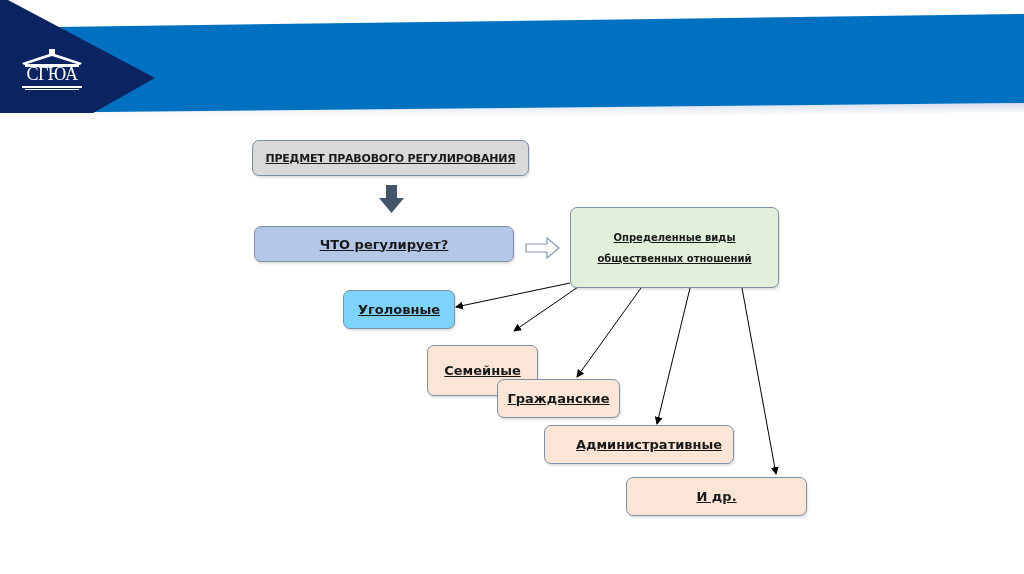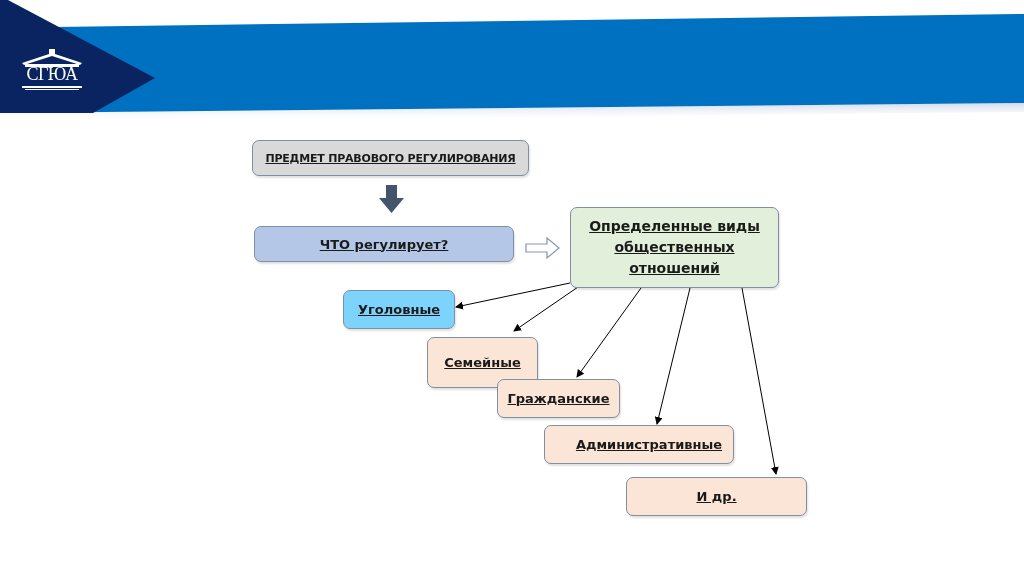--- a/index.html
+++ b/index.html
@@ -13,28 +13,28 @@
     .box {
       position: absolute; box-sizing: border-box;
       border: 1.5px solid #7f8fa6; border-radius: 7px;
       display: flex; align-items: center; justify-content: center; text-align: center;
       font-family: "DejaVu Sans", sans-serif; font-weight: bold; color: #1a1a1a;
       box-shadow: 1px 2px 2px rgba(0,0,0,0.12);
       text-decoration: underline;
     }
     .box-gray  { background: #d9d9d9; font-size: 11px; letter-spacing: -0.2px; }
     .box-blue  { background: #b4c7e7; font-size: 13px; }
-    .box-green { background: #e2efda; font-size: 14px; line-height: 21px; padding: 17px 8px; }
+    .box-green { background: #e2efda; font-size: 10px; line-height: 21px; padding: 17px 8px; }
     .box-peach { background: #fbe5d6; font-size: 13px; }
 
     #subject-box   { left: 252px; top: 140px; width: 277px; height: 36px; }
     #question-box  { left: 254px; top: 226px; width: 260px; height: 36px; }
     #relations-box { left: 570px; top: 207px; width: 209px; height: 81px; }
     #type-0 { left: 343px; top: 290px; width: 112px; height: 39px; }
-    #type-1 { left: 427px; top: 337px; width: 111px; height: 51px; }
+    #type-1 { left: 427px; top: 345px; width: 111px; height: 51px; }
     #type-2 { left: 497px; top: 379px; width: 123px; height: 39px; }
     #type-3 { left: 544px; top: 425px; width: 190px; height: 39px; padding-left: 20px; }
     #type-4 { left: 626px; top: 477px; width: 181px; height: 39px; }
     .logo-text {
       position: absolute; left: 18px; top: 64px; width: 68px; text-align: center;
       font-family: "Liberation Serif", "DejaVu Serif", serif; font-size: 18px;
       color: #ffffff; letter-spacing: -0.5px;
     }
   </style>
 </head>

